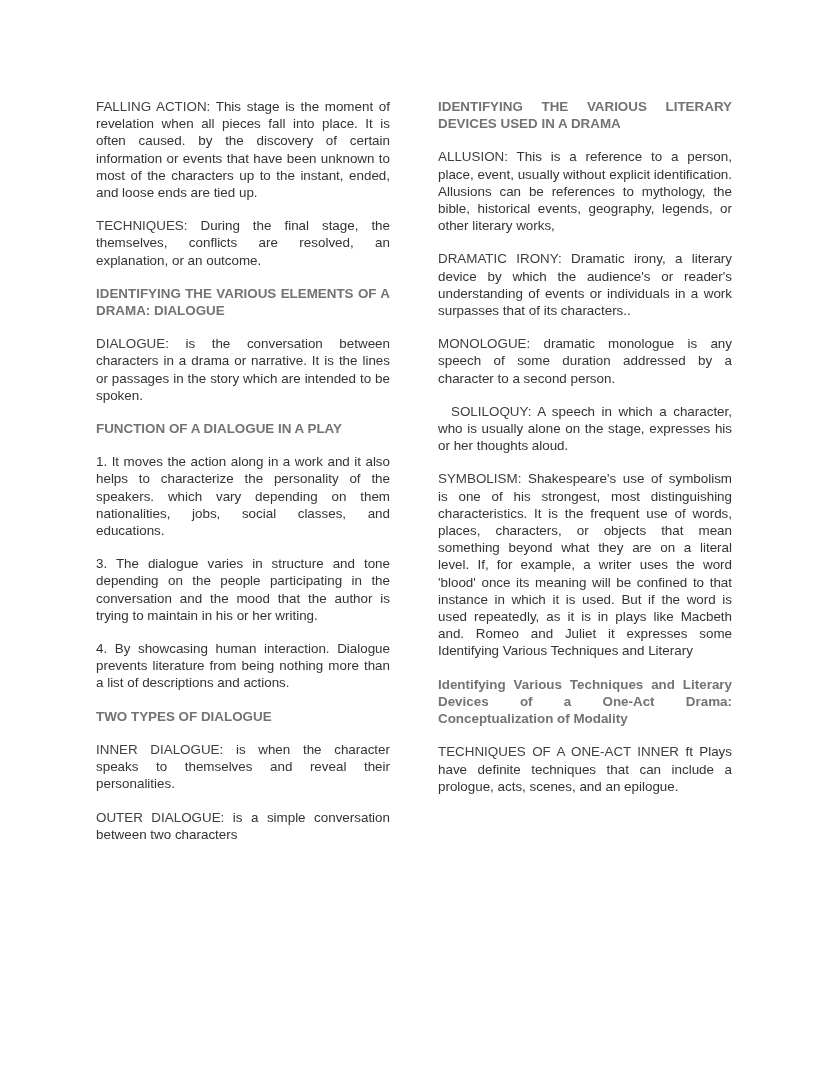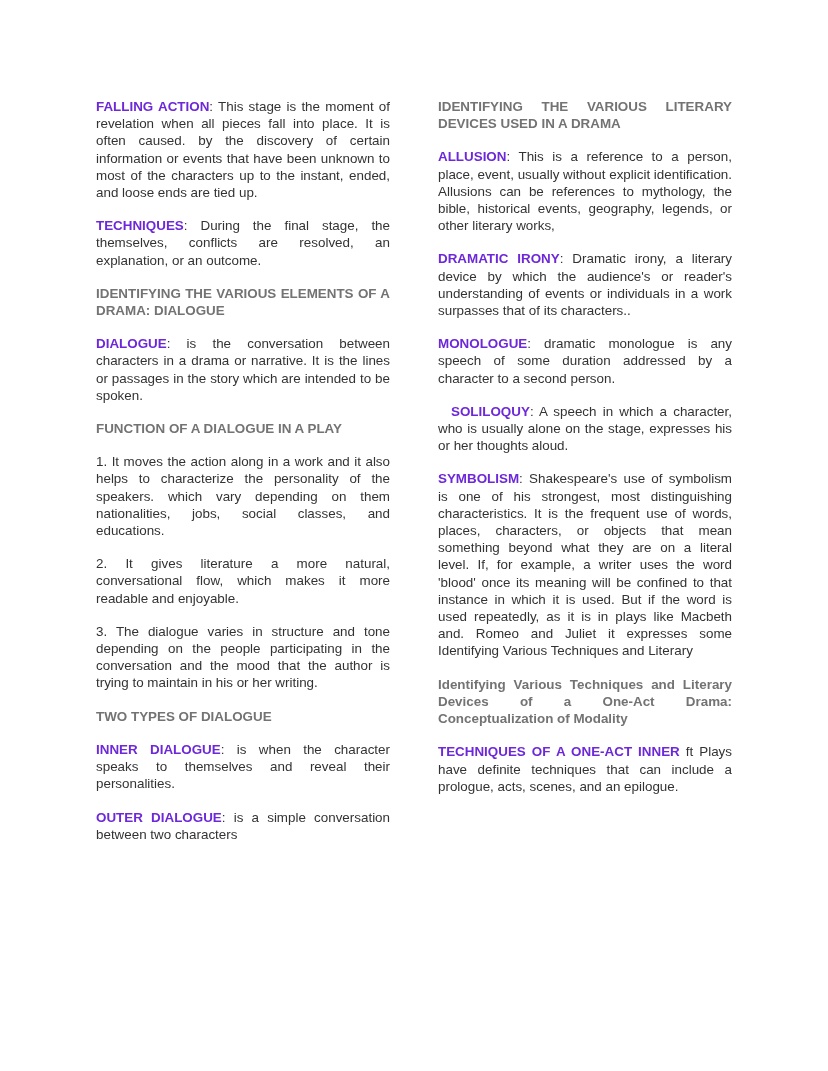--- a/index.html
+++ b/index.html
@@ -30,22 +30,22 @@
     line-height: 17.2px;
     text-align: justify;
   }
   .para {
     margin: 0 0 16px 0;
   }
   .para:last-child {
     margin-bottom: 0;
   }
   .term {
-    font-weight: bold;
-    color: #6d28d9;
+    font-weight: normal;
+    color: #404040;
   }
   .heading {
     font-weight: bold;
     color: #737373;
   }
   .indent-first {
     text-indent: 13px;
   }
 </style>
 </head>
@@ -60,24 +60,24 @@
       <p class="para"><span class="term">TECHNIQUES</span><span>: During the final stage, the themselves, conflicts are resolved, an explanation, or an outcome.</span></p>
 
       <p class="para heading">IDENTIFYING THE VARIOUS ELEMENTS OF A DRAMA: DIALOGUE</p>
 
       <p class="para"><span class="term">DIALOGUE</span><span>: is the conversation between characters in a drama or narrative. It is the lines or passages in the story which are intended to be spoken.</span></p>
 
       <p class="para heading">FUNCTION OF A DIALOGUE IN A PLAY</p>
 
       <p class="para"><span>1. It moves the action along in a work and it also helps to characterize the personality of the speakers. which vary depending on them nationalities, jobs, social classes, and educations.</span></p>
 
-      <p class="para"><span>2. It gives literature a more natural, conversational flow, which makes it more readable and enjoyable.</span></p>
 
       <p class="para"><span>3. The dialogue varies in structure and tone depending on the people participating in the conversation and the mood that the author is trying to maintain in his or her writing.</span></p>
 
+      <p class="para"><span>4. By showcasing human interaction. Dialogue prevents literature from being nothing more than a list of descriptions and actions.</span></p>
 
       <p class="para heading">TWO TYPES OF DIALOGUE</p>
 
       <p class="para"><span class="term">INNER DIALOGUE</span><span>: is when the character speaks to themselves and reveal their personalities.</span></p>
 
       <p class="para"><span class="term">OUTER DIALOGUE</span><span>: is a simple conversation between two characters</span></p>
     </div>
 
     <div class="col">
       <p class="para heading">IDENTIFYING THE VARIOUS LITERARY DEVICES USED IN A DRAMA</p>

